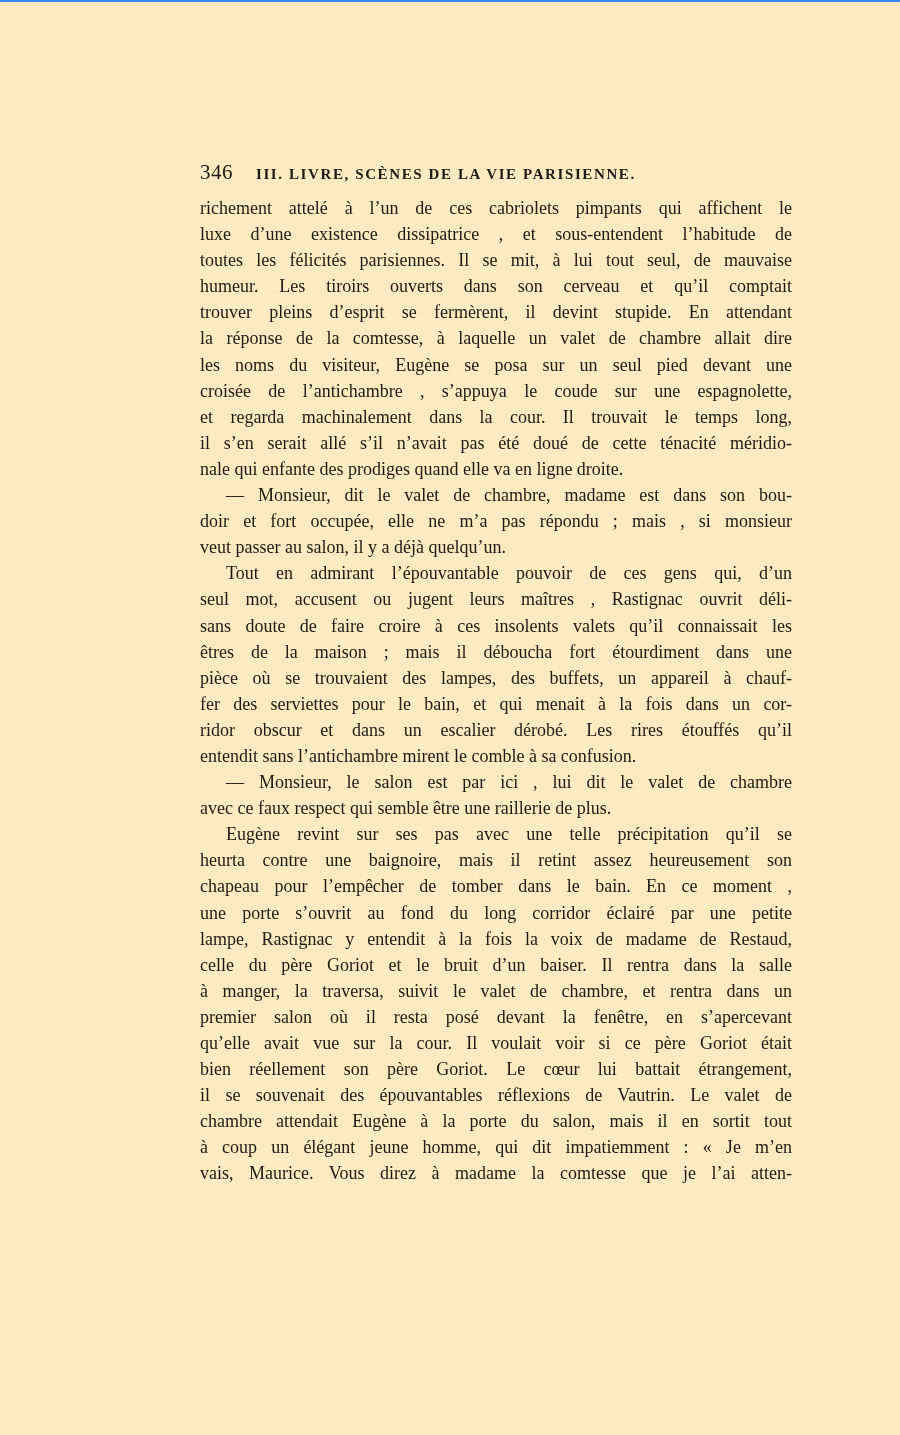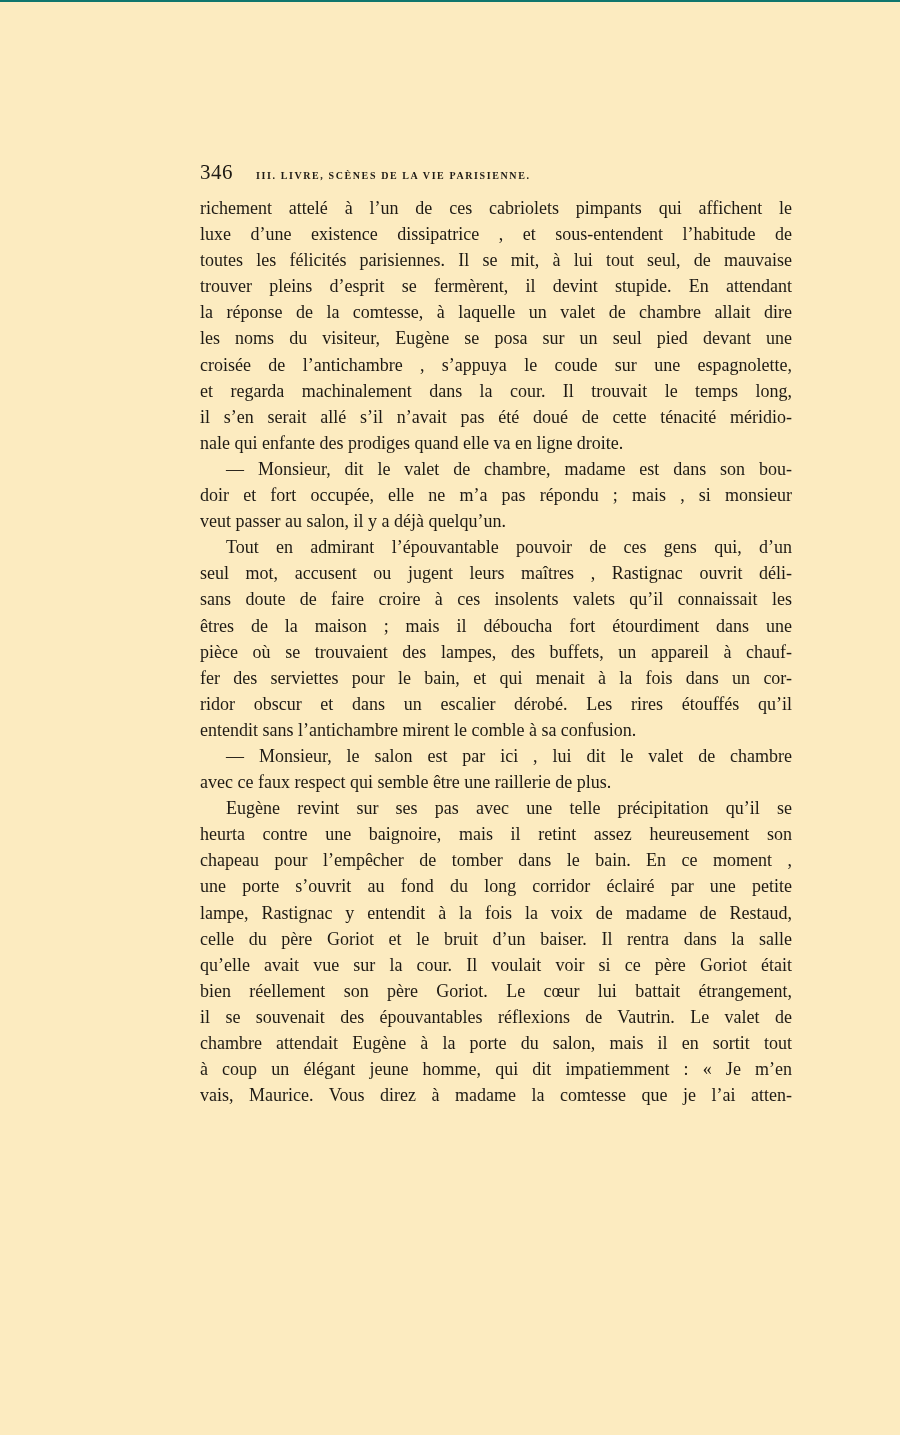--- a/index.html
+++ b/index.html
@@ -6,32 +6,32 @@
   body {
     width: 900px; height: 1435px;
     background: #fbe9bd;
     position: relative; overflow: hidden;
     font-family: "Liberation Serif", "DejaVu Serif", serif;
     color: #1e1a14;
   }
   .page {
     position: absolute; left: 0; top: 0; width: 900px; height: 1435px;
     background: #fcebc0;
-    border-top: 2px solid #0f766e;
+    border-top: 2px solid #3b82f6;
     box-sizing: border-box;
   }
   .header {
     position: absolute; left: 200px; top: 158px; width: 592px; height: 28px;
     display: flex; align-items: baseline;
   }
   .page-number {
     font-size: 21px; letter-spacing: 0.5px; width: 56px;
   }
   .running-head {
-    font-size: 10px; font-weight: bold; letter-spacing: 1.6px;
+    font-size: 15px; font-weight: bold; letter-spacing: 1.6px;
     font-variant: small-caps; text-transform: uppercase;
   }
   .body-text {
     position: absolute; left: 200px; top: 193px; width: 592px;
   }
   .line {
     display: block; height: 26.1px; line-height: 26.1px;
     font-size: 18px; white-space: nowrap;
     text-align: justify; text-align-last: justify;
     transform-origin: left center;
@@ -44,20 +44,21 @@
 
 <div class="page">
   <div class="header">
     <span class="page-number">346</span>
     <span class="running-head">III. LIVRE, SCÈNES DE LA VIE PARISIENNE.</span>
   </div>
   <div class="body-text" id="body-text">
       <span class="line">richement attelé à l’un de ces cabriolets pimpants qui affichent le</span>
       <span class="line">luxe d’une existence dissipatrice , et sous-entendent l’habitude de</span>
       <span class="line">toutes les félicités parisiennes. Il se mit, à lui tout seul, de mauvaise</span>
+      <span class="line">humeur. Les tiroirs ouverts dans son cerveau et qu’il comptait</span>
       <span class="line">trouver pleins d’esprit se fermèrent, il devint stupide. En attendant</span>
       <span class="line">la réponse de la comtesse, à laquelle un valet de chambre allait dire</span>
       <span class="line">les noms du visiteur, Eugène se posa sur un seul pied devant une</span>
       <span class="line">croisée de l’antichambre , s’appuya le coude sur une espagnolette,</span>
       <span class="line">et regarda machinalement dans la cour. Il trouvait le temps long,</span>
       <span class="line">il s’en serait allé s’il n’avait pas été doué de cette ténacité méridio-</span>
       <span class="line last">nale qui enfante des prodiges quand elle va en ligne droite.</span>
       <span class="line indent">— Monsieur, dit le valet de chambre, madame est dans son bou-</span>
       <span class="line">doir et fort occupée, elle ne m’a pas répondu ; mais , si monsieur</span>
       <span class="line last">veut passer au salon, il y a déjà quelqu’un.</span>
@@ -70,20 +71,22 @@
       <span class="line">ridor obscur et dans un escalier dérobé. Les rires étouffés qu’il</span>
       <span class="line last">entendit sans l’antichambre mirent le comble à sa confusion.</span>
       <span class="line indent">— Monsieur, le salon est par ici , lui dit le valet de chambre</span>
       <span class="line last">avec ce faux respect qui semble être une raillerie de plus.</span>
       <span class="line indent">Eugène revint sur ses pas avec une telle précipitation qu’il se</span>
       <span class="line">heurta contre une baignoire, mais il retint assez heureusement son</span>
       <span class="line">chapeau pour l’empêcher de tomber dans le bain. En ce moment ,</span>
       <span class="line">une porte s’ouvrit au fond du long corridor éclairé par une petite</span>
       <span class="line">lampe, Rastignac y entendit à la fois la voix de madame de Restaud,</span>
       <span class="line">celle du père Goriot et le bruit d’un baiser. Il rentra dans la salle</span>
+      <span class="line">à manger, la traversa, suivit le valet de chambre, et rentra dans un</span>
+      <span class="line">premier salon où il resta posé devant la fenêtre, en s’apercevant</span>
       <span class="line">qu’elle avait vue sur la cour. Il voulait voir si ce père Goriot était</span>
       <span class="line">bien réellement son père Goriot. Le cœur lui battait étrangement,</span>
       <span class="line">il se souvenait des épouvantables réflexions de Vautrin. Le valet de</span>
       <span class="line">chambre attendait Eugène à la porte du salon, mais il en sortit tout</span>
       <span class="line">à coup un élégant jeune homme, qui dit impatiemment : « Je m’en</span>
       <span class="line">vais, Maurice. Vous direz à madame la comtesse que je l’ai atten-</span>
     </div>
 </div>
 
 </body></html>

